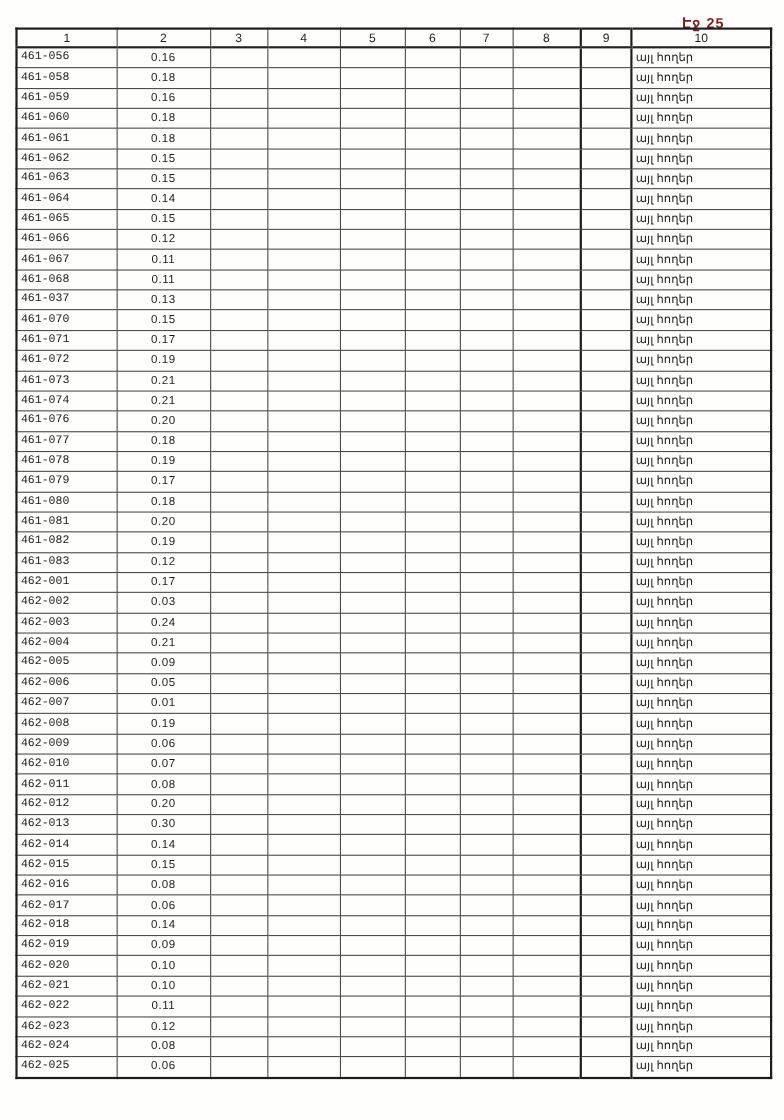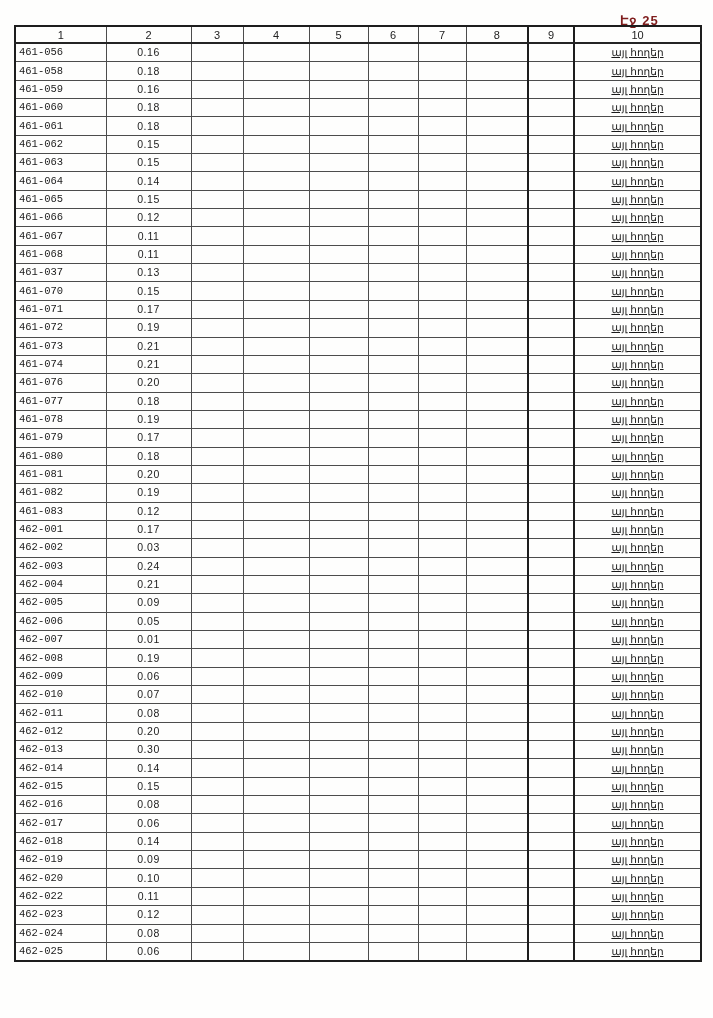--- a/index.html
+++ b/index.html
@@ -44,21 +44,21 @@
     font-size: 10.5px;
     color: #1b1b1b;
     height: 17.35px;
     padding: 0 3px;
     white-space: nowrap;
     overflow: hidden;
     line-height: 17px;
   }
   td.c1  { text-align: left; font-family: Liberation Mono, monospace; }
   td.c2  { text-align: center; letter-spacing: 0.5px; }
-  td.c10 { text-align: center; text-decoration: underline; }
+  td.c10 { text-align: left; }
   .thickL { border-left: 2px solid #1d1d1d !important; }
 </style>
 </head>
 <body>
 
 <div class="page-label">Էջ 25</div>
 
 <table class="register">
   <colgroup>
     <col style="width:91px">
@@ -633,20 +633,32 @@
         <td class="c3"></td>
         <td class="c4"></td>
         <td class="c5"></td>
         <td class="c6"></td>
         <td class="c7"></td>
         <td class="c8"></td>
         <td class="c9 thickL"></td>
         <td class="c10 thickL">այլ հողեր</td>
       </tr>
       <tr>
+        <td class="c1">462-021</td>
+        <td class="c2">0.10</td>
+        <td class="c3"></td>
+        <td class="c4"></td>
+        <td class="c5"></td>
+        <td class="c6"></td>
+        <td class="c7"></td>
+        <td class="c8"></td>
+        <td class="c9 thickL"></td>
+        <td class="c10 thickL">այլ հողեր</td>
+      </tr>
+      <tr>
         <td class="c1">462-022</td>
         <td class="c2">0.11</td>
         <td class="c3"></td>
         <td class="c4"></td>
         <td class="c5"></td>
         <td class="c6"></td>
         <td class="c7"></td>
         <td class="c8"></td>
         <td class="c9 thickL"></td>
         <td class="c10 thickL">այլ հողեր</td>

